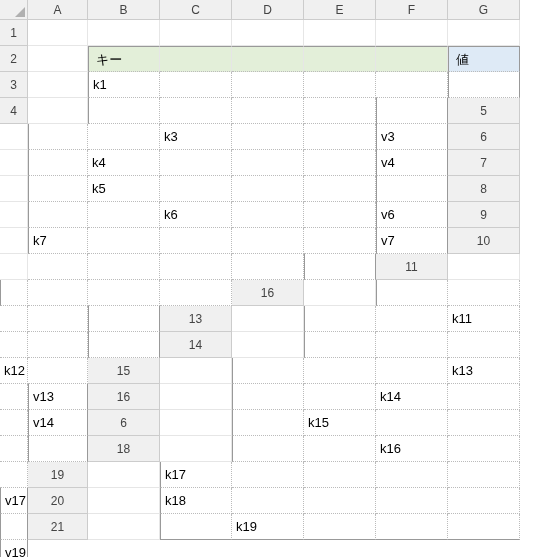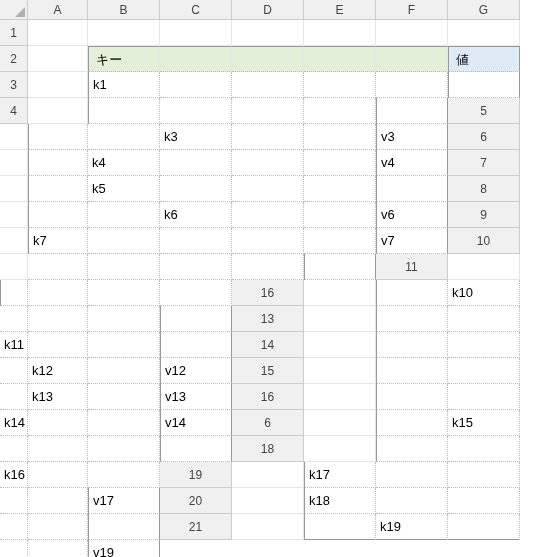--- a/index.html
+++ b/index.html
@@ -163,41 +163,39 @@
     <div class="cell bl br db"></div>
     <div class="rowhdr">11</div>
     <div class="cell"></div>
     <div class="cell bl dr db"></div>
     <div class="cell dr db"></div>
     <div class="cell dr db"></div>
     <div class="cell dr db"></div>
     <div class="rowhdr">16</div>
     <div class="cell"></div>
     <div class="cell bl dr db"></div>
-    <div class="cell dr db">k10</div>
     <div class="cell dr db"></div>
     <div class="cell dr db"></div>
     <div class="cell dr db"></div>
     <div class="cell bl br db"></div>
     <div class="rowhdr">13</div>
     <div class="cell"></div>
     <div class="cell bl dr db"></div>
     <div class="cell dr db"></div>
     <div class="cell dr db">k11</div>
     <div class="cell dr db"></div>
     <div class="cell dr db"></div>
     <div class="cell bl br db"></div>
     <div class="rowhdr">14</div>
     <div class="cell"></div>
     <div class="cell bl dr db"></div>
     <div class="cell dr db"></div>
     <div class="cell dr db"></div>
     <div class="cell dr db">k12</div>
     <div class="cell dr db"></div>
-    <div class="cell bl br db">v12</div>
     <div class="rowhdr">15</div>
     <div class="cell"></div>
     <div class="cell bl dr db"></div>
     <div class="cell dr db"></div>
     <div class="cell dr db"></div>
     <div class="cell dr db">k13</div>
     <div class="cell dr db"></div>
     <div class="cell bl br db">v13</div>
     <div class="rowhdr">16</div>
     <div class="cell"></div>

